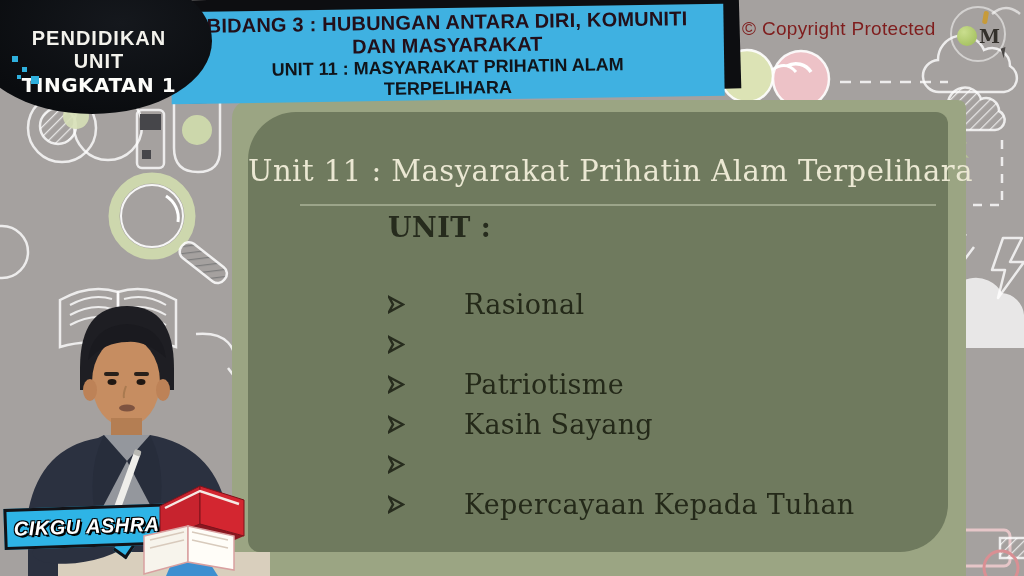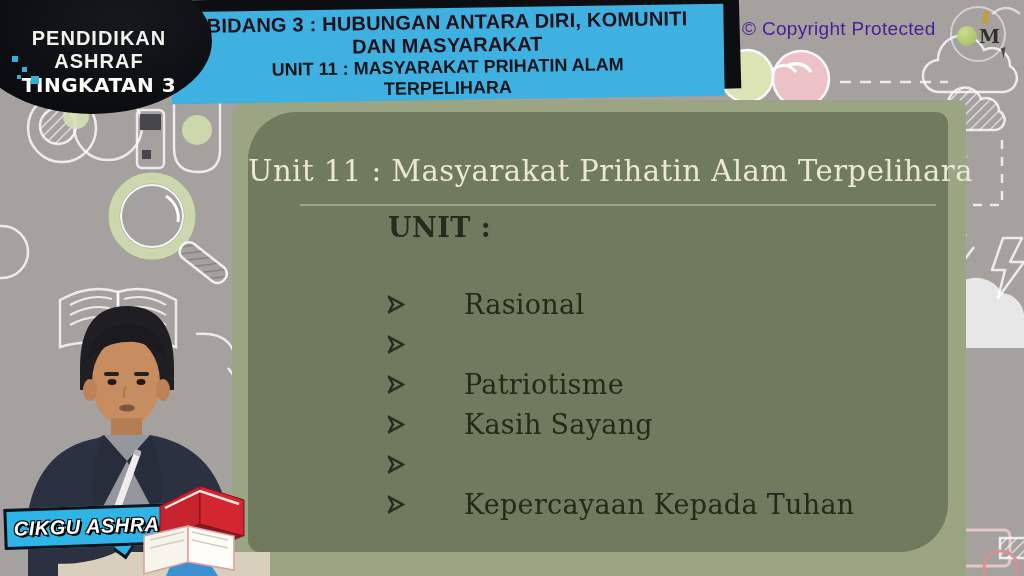--- a/index.html
+++ b/index.html
@@ -45,21 +45,21 @@
   .badge-l1,.badge-l2{font-size:20px;font-weight:700;color:#f3f2ec;letter-spacing:1px;line-height:1.15;}
   .badge-l3{font-size:20px;font-weight:600;color:#fdfdfa;letter-spacing:.5px;line-height:1.25;
                font-family:"DejaVu Sans",sans-serif;}
   .badge-dot{position:absolute;background:#2fb0dd;z-index:7;}
   .dot1{left:12px;top:56px;width:6px;height:6px;}
   .dot2{left:22px;top:67px;width:5px;height:5px;}
   .dot3{left:17px;top:75px;width:4px;height:4px;}
   .dot4{left:31px;top:76px;width:8px;height:8px;}
 
   
-  .copyright{position:absolute;left:742px;top:18px;font-size:19px;color:#4c1d95;z-index:3;
+  .copyright{position:absolute;left:742px;top:18px;font-size:19px;color:#7f1d1d;z-index:3;
                letter-spacing:.3px;}
   .brand-logo{position:absolute;left:950px;top:6px;width:56px;height:56px;z-index:3;}
   .logo-ring{position:absolute;inset:0;border:2px solid rgba(250,250,248,.55);border-radius:50%;}
   .logo-ball{position:absolute;left:7px;top:20px;width:20px;height:20px;border-radius:50%;
                background:radial-gradient(circle at 35% 30%,#cade8e,#9cba55);}
   .logo-letter{position:absolute;left:29px;top:19px;font-family:"DejaVu Serif",serif;font-weight:700;
                font-size:19px;color:#33302b;}
   .logo-flame{position:absolute;left:33px;top:5px;width:5px;height:13px;background:#c79b3a;
                transform:rotate(10deg);border-radius:2px;}
   .cursor-watermark{position:absolute;left:1002px;top:47px;width:0;height:0;z-index:3;
@@ -202,22 +202,22 @@
   <div class="banner-shadow"></div>
   <div class="topic-banner">
     <div class="l-big">BIDANG 3 : HUBUNGAN ANTARA DIRI, KOMUNITI</div>
     <div class="l-big">DAN MASYARAKAT</div>
     <div class="l-small">UNIT 11 : MASYARAKAT PRIHATIN ALAM</div>
     <div class="l-small">TERPELIHARA</div>
   </div>
 
   <div class="subject-badge">
     <div class="badge-l1">PENDIDIKAN</div>
-    <div class="badge-l2">ASHRAF</div>
-    <div class="badge-l3">TINGKATAN 3</div>
+    <div class="badge-l2">UNIT</div>
+    <div class="badge-l3">TINGKATAN 1</div>
   </div>
   <div class="badge-dot dot1"></div>
   <div class="badge-dot dot2"></div>
   <div class="badge-dot dot3"></div>
   <div class="badge-dot dot4"></div>
 
   <div class="copyright">© Copyright Protected</div>
   <div class="brand-logo">
     <div class="logo-ring"></div>
     <div class="logo-ball"></div>

